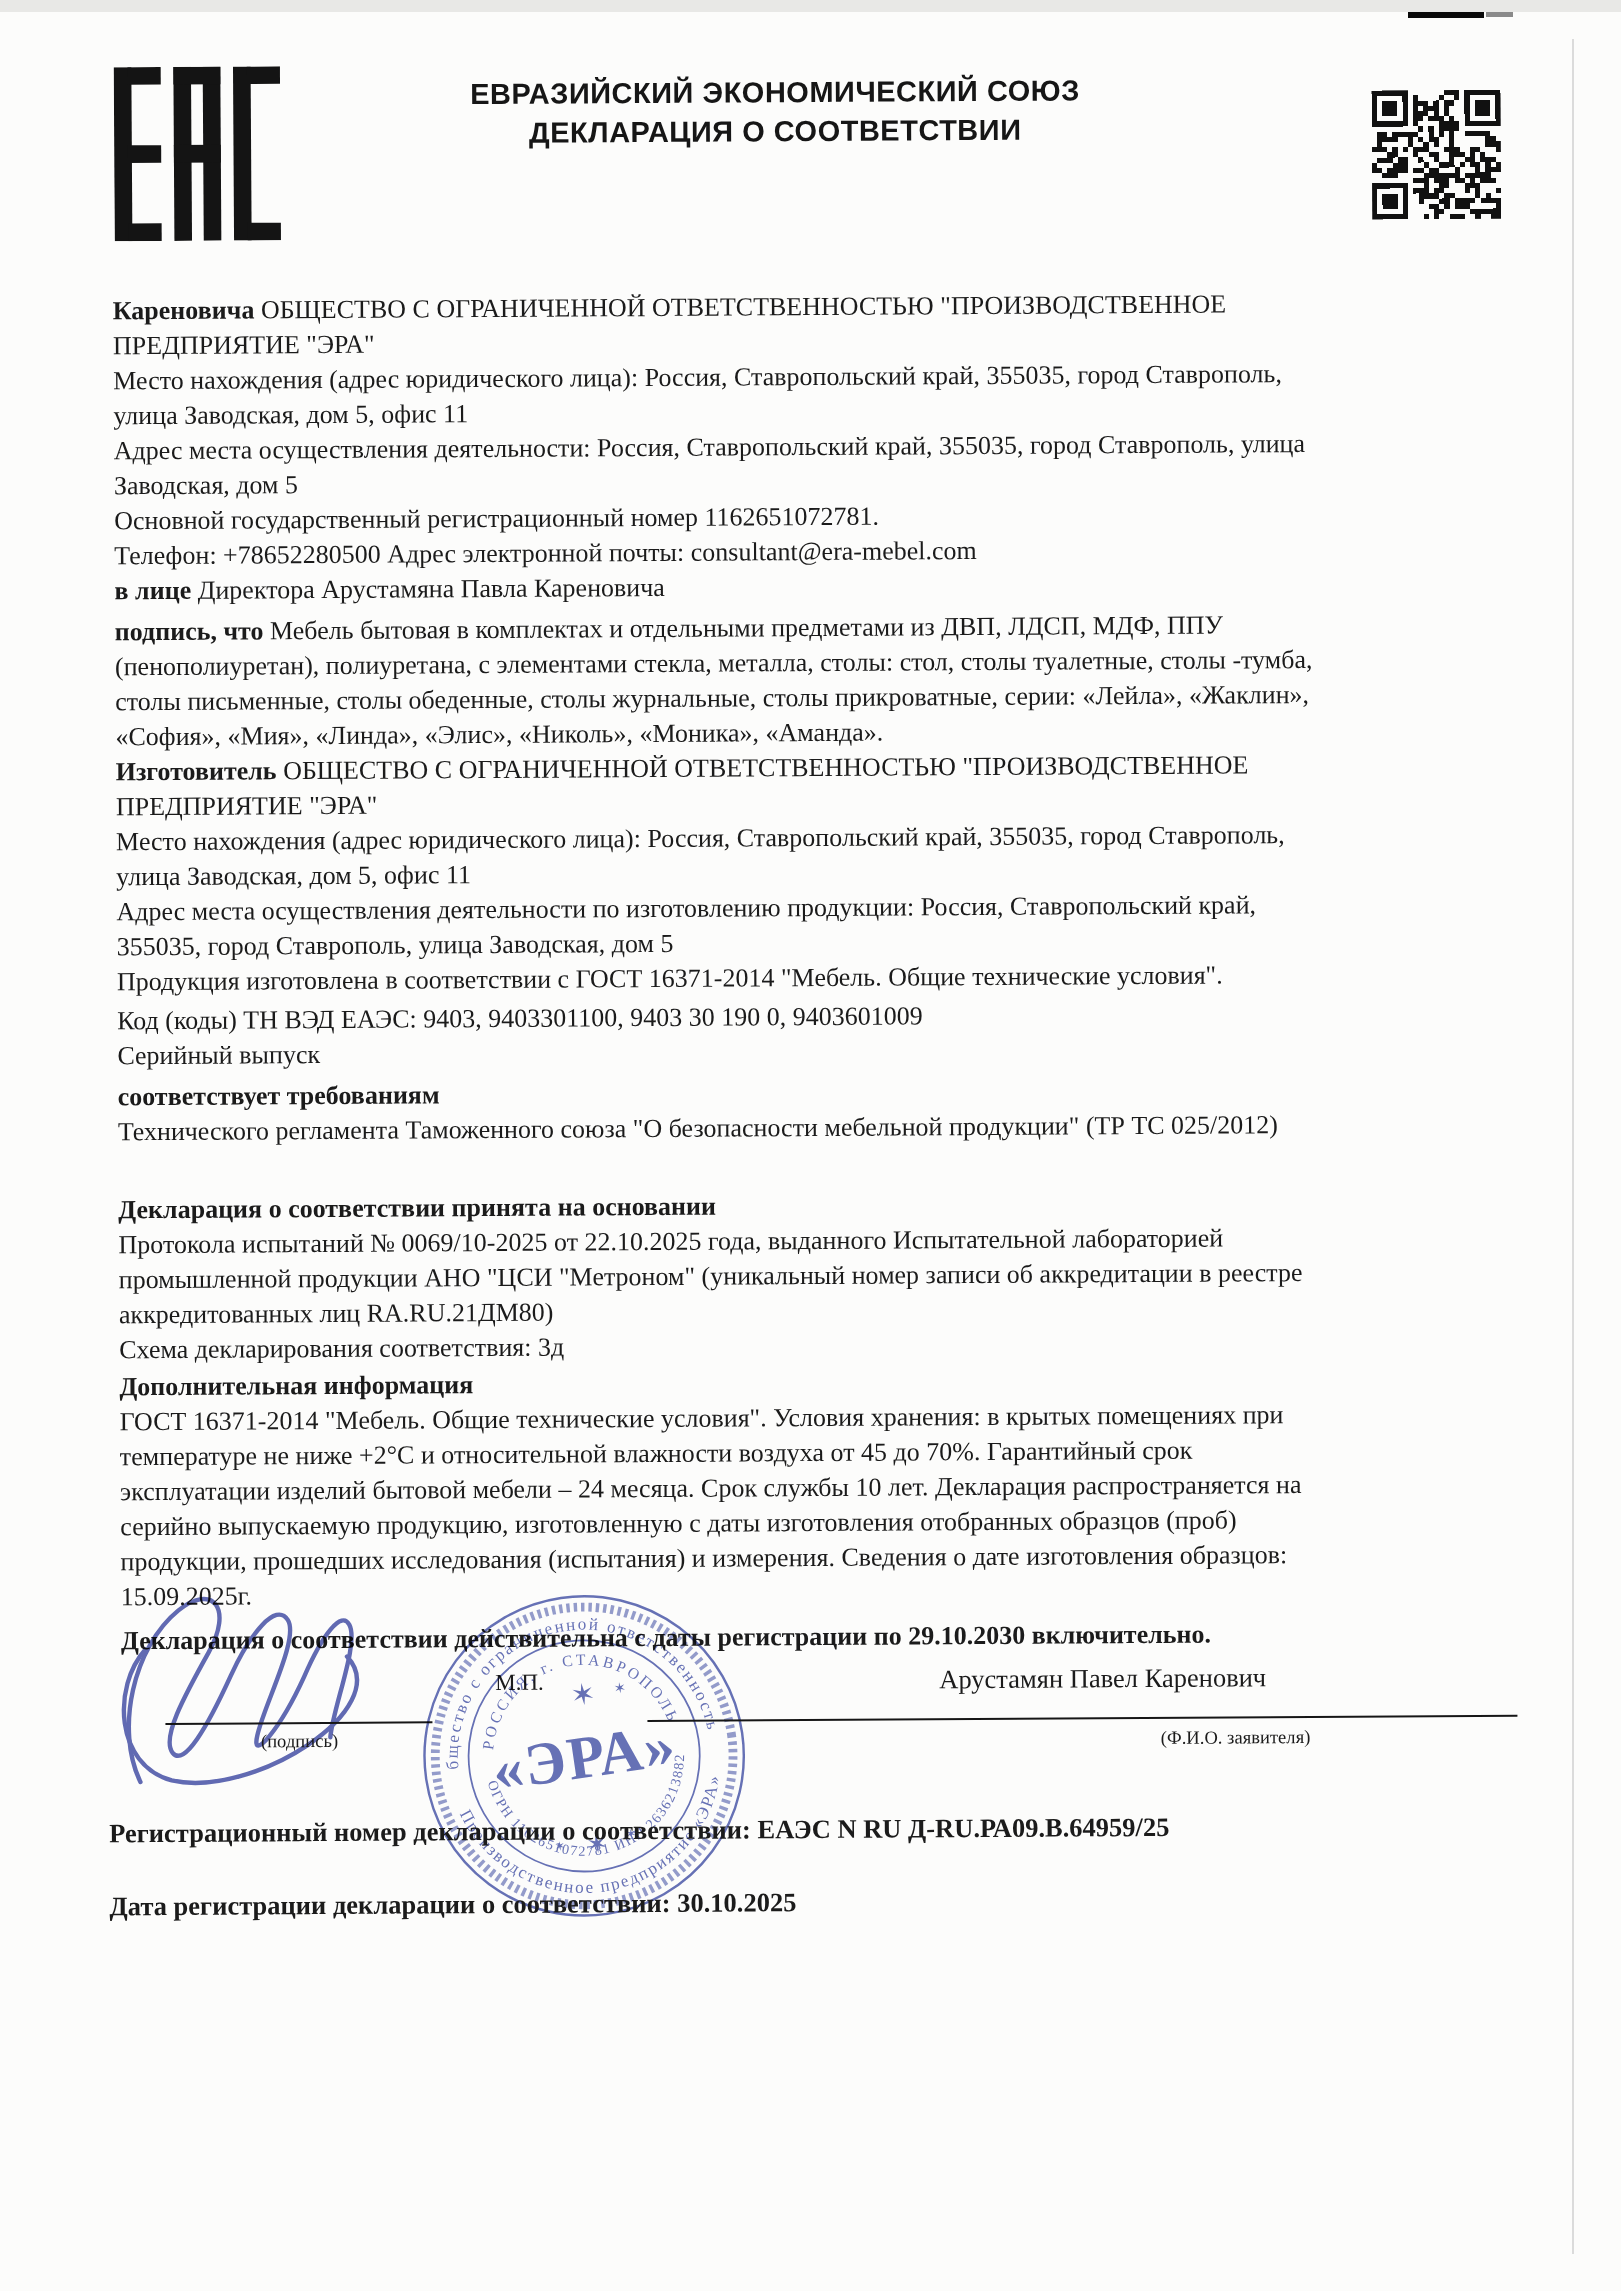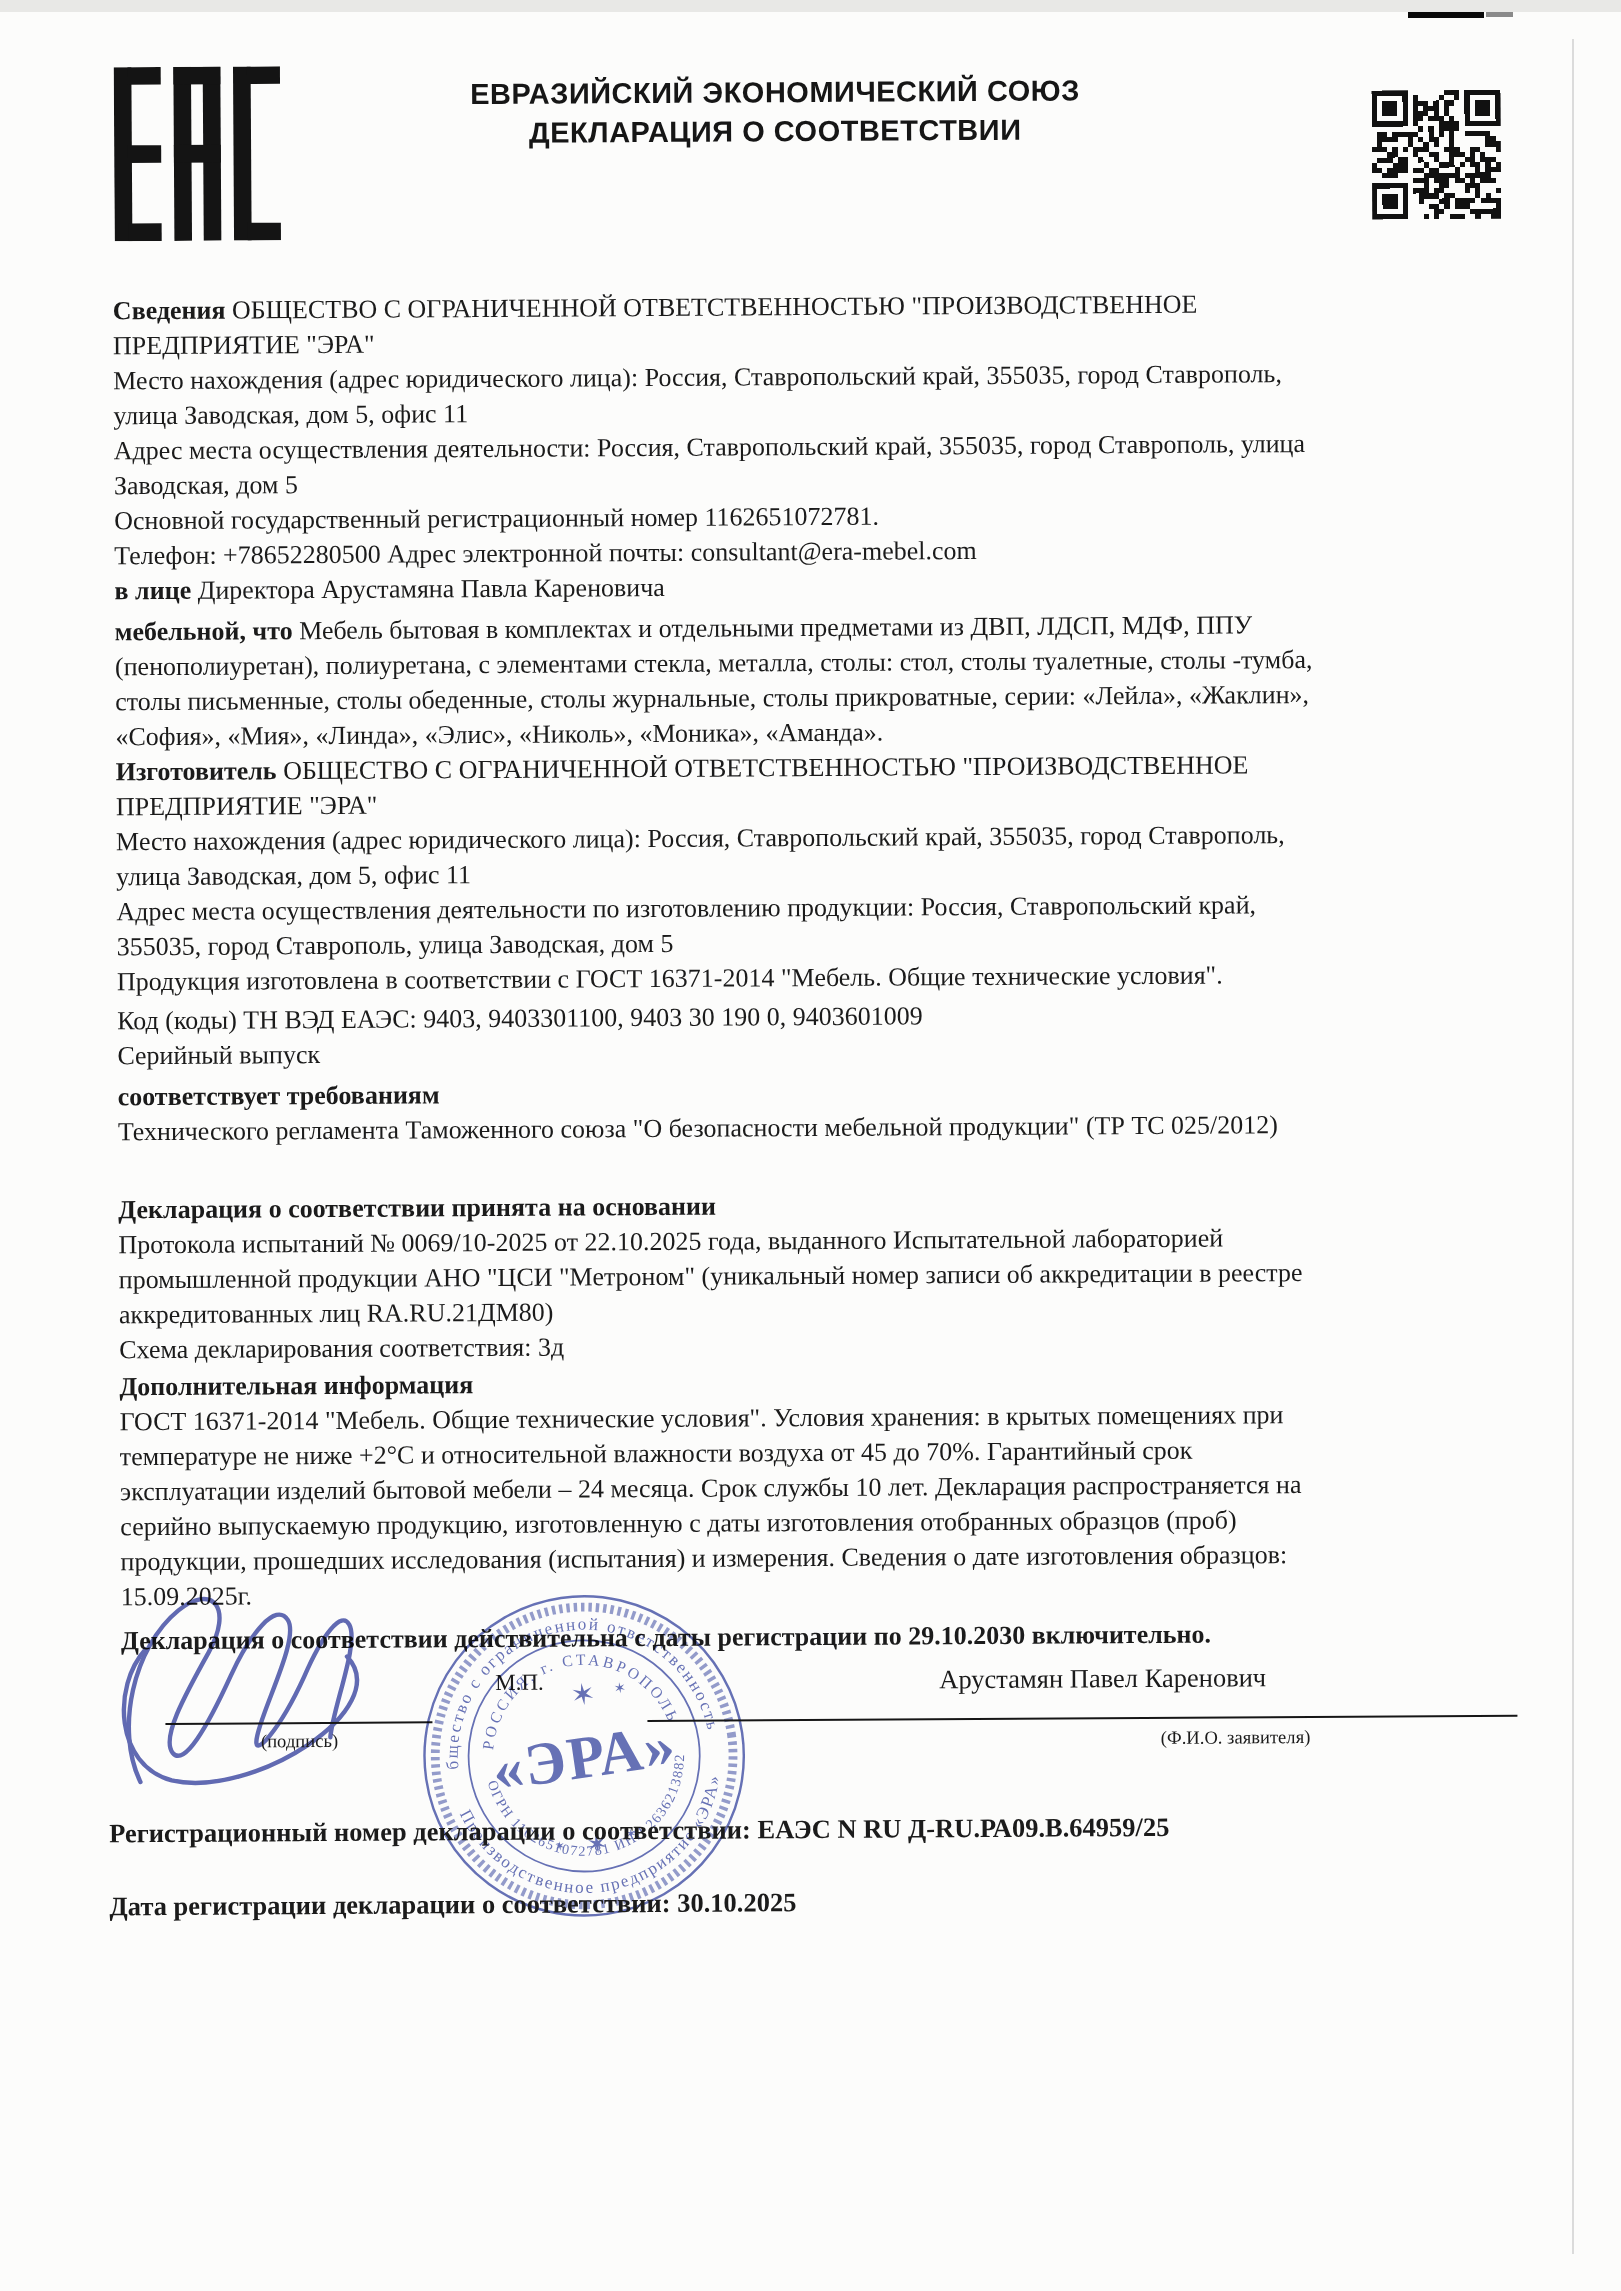--- a/index.html
+++ b/index.html
@@ -297,30 +297,30 @@
         <rect x="2" y="2" width="3" height="3" fill="#111"></rect>
         <rect x="18" y="0" width="7" height="7" fill="#111"></rect>
         <rect x="19" y="1" width="5" height="5" fill="#fcfcfb"></rect>
         <rect x="20" y="2" width="3" height="3" fill="#111"></rect>
         <rect x="0" y="18" width="7" height="7" fill="#111"></rect>
         <rect x="1" y="19" width="5" height="5" fill="#fcfcfb"></rect>
         <rect x="2" y="20" width="3" height="3" fill="#111"></rect>
       </svg>
 
     <div class="doc-text" id="paras">
-        <div class="para"><span class="lead">Сведения </span><span>ОБЩЕСТВО С ОГРАНИЧЕННОЙ ОТВЕТСТВЕННОСТЬЮ "ПРОИЗВОДСТВЕННОЕ
+        <div class="para"><span class="lead">Кареновича </span><span>ОБЩЕСТВО С ОГРАНИЧЕННОЙ ОТВЕТСТВЕННОСТЬЮ "ПРОИЗВОДСТВЕННОЕ
 ПРЕДПРИЯТИЕ "ЭРА"</span></div>
         <div class="para"><span>Место нахождения (адрес юридического лица): Россия, Ставропольский край, 355035, город Ставрополь,
 улица Заводская, дом 5, офис 11</span></div>
         <div class="para"><span>Адрес места осуществления деятельности: Россия, Ставропольский край, 355035, город Ставрополь, улица
 Заводская, дом 5</span></div>
         <div class="para"><span>Основной государственный регистрационный номер 1162651072781.</span></div>
         <div class="para"><span>Телефон: +78652280500 Адрес электронной почты: consultant@era-mebel.com</span></div>
         <div class="para"><span class="lead">в лице </span><span>Директора Арустамяна Павла Кареновича</span></div>
-        <div class="para" style="margin-top: 5.9px;"><span class="lead">мебельной, что </span><span>Мебель бытовая в комплектах и отдельными предметами из ДВП, ЛДСП, МДФ, ППУ
+        <div class="para" style="margin-top: 5.9px;"><span class="lead">подпись, что </span><span>Мебель бытовая в комплектах и отдельными предметами из ДВП, ЛДСП, МДФ, ППУ
 (пенополиуретан), полиуретана, с элементами стекла, металла, столы: стол, столы туалетные, столы -тумба,
 столы письменные, столы обеденные, столы журнальные, столы прикроватные, серии: «Лейла», «Жаклин»,
 «София», «Мия», «Линда», «Элис», «Николь», «Моника», «Аманда».</span></div>
         <div class="para"><span class="lead">Изготовитель </span><span>ОБЩЕСТВО С ОГРАНИЧЕННОЙ ОТВЕТСТВЕННОСТЬЮ "ПРОИЗВОДСТВЕННОЕ
 ПРЕДПРИЯТИЕ "ЭРА"</span></div>
         <div class="para"><span>Место нахождения (адрес юридического лица): Россия, Ставропольский край, 355035, город Ставрополь,
 улица Заводская, дом 5, офис 11</span></div>
         <div class="para"><span>Адрес места осуществления деятельности по изготовлению продукции: Россия, Ставропольский край,
 355035, город Ставрополь, улица Заводская, дом 5</span></div>
         <div class="para"><span>Продукция изготовлена в соответствии с ГОСТ 16371-2014 "Мебель. Общие технические условия".</span></div>

